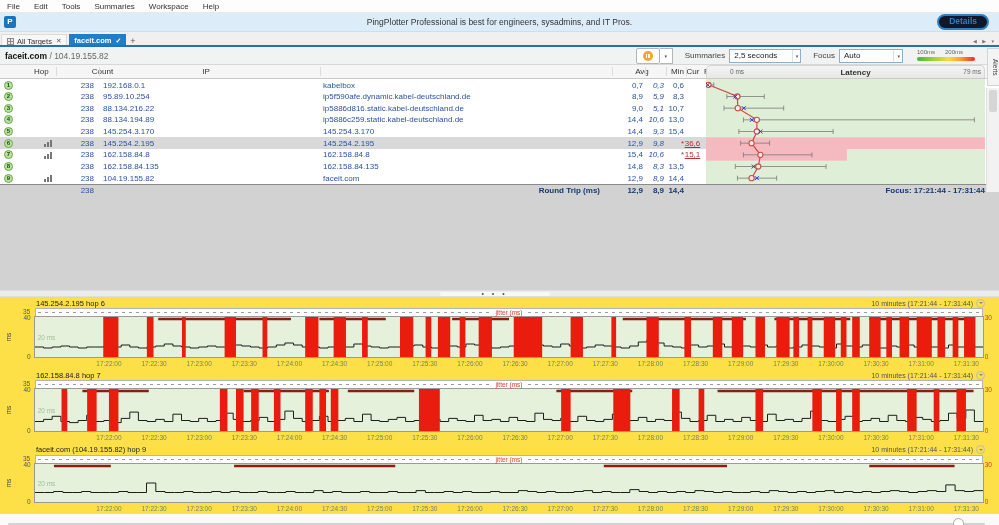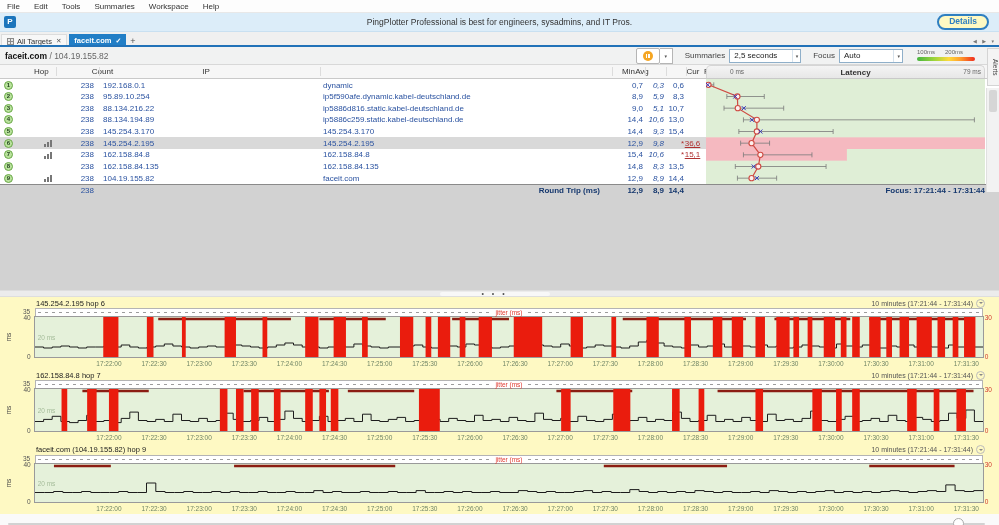--- a/index.html
+++ b/index.html
@@ -7,21 +7,21 @@
   .app{position:relative;width:999px;height:525px;background:#fff;}
 
   
   .menubar{height:13px;background:#fdfdfd;border-bottom:1px solid #e8e8e8;display:flex;align-items:center;box-sizing:border-box;}
   .menubar span{font-size:8px;color:#333;padding:0 7px;cursor:default;}
 
   
   .banner{height:18px;background:#dcedf9;border-bottom:1px solid #c9e0f1;position:relative;display:flex;align-items:center;}
   .logo{position:absolute;left:4px;top:3px;width:12px;height:12px;background:#1c75bc;border-radius:2px;color:#fff;font-size:8px;font-weight:bold;text-align:center;line-height:12px;}
   .banner-msg{position:absolute;left:0;right:0;text-align:center;font-size:8.5px;color:#333;}
-  .details-btn{position:absolute;right:10px;top:1px;height:12px;padding:0 10px;background:#fef9c3;border:2px solid #2f7fc1;border-radius:9px;color:#2f7fc1;font-size:8.5px;font-weight:bold;line-height:11px;}
+  .details-btn{position:absolute;right:10px;top:1px;height:12px;padding:0 10px;background:#0f172a;border:2px solid #2f7fc1;border-radius:9px;color:#2f7fc1;font-size:8.5px;font-weight:bold;line-height:11px;}
 
   
   .tabbar{height:15px;background:#f0f0f0;position:relative;display:flex;align-items:flex-end;}
   .tabbar .blueline{position:absolute;left:0;right:0;bottom:0;height:2px;background:#2272b8;}
   .tab{height:13px;display:flex;align-items:center;font-size:7.5px;padding:0 5px;box-sizing:border-box;}
   .tab-all{background:#f7f7f7;border:1px solid #dcdcdc;border-bottom:none;color:#333;margin-left:1px;}
   .tab-active{background:#217ec6;color:#fff;font-weight:bold;margin-left:2px;}
   .tab-add{color:#555;font-size:9px;padding:0 4px;}
   .gridicon{display:inline-block;width:7px;height:7px;margin-right:3px;border:1px solid #8a8a8a;box-sizing:border-box;background:
     linear-gradient(#8a8a8a,#8a8a8a) 50% 0/1px 100% no-repeat,
@@ -53,21 +53,21 @@
     background:linear-gradient(90deg,#46b43e 0%,#9ed53b 30%,#ffd93b 55%,#ff9d2e 75%,#ef2b1d 100%);}
   .alerts-tab{position:absolute;right:0;top:48px;width:12px;height:38px;background:#f4f4f4;border:1px solid #d4d4d4;border-right:none;writing-mode:vertical-rl;font-size:6.5px;color:#444;text-align:center;box-sizing:border-box;z-index:5;}
   .vscroll{position:absolute;right:0;top:88px;width:12px;height:104px;background:#f2f2f2;border-left:1px solid #e0e0e0;z-index:4;}
   .vscroll i{display:block;margin:2px auto;width:8px;height:22px;background:#d6d6d6;border-radius:2px;}
 
   
   .thead{height:13px;background:#f6f6f6;border-bottom:1px solid #c9c9c9;position:relative;font-size:8px;color:#333;}
   .thead span{position:absolute;top:2px;padding-left:20px;}
   .h-hop{left:14px;} .h-count{left:58px;width:49px;text-align:center;}
   .h-ip{left:103px;width:166px;text-align:center;} .h-name{left:323px;width:289px;text-align:center;}
-  .h-avg{left:601px;width:42px;text-align:center;} .h-min{left:602px;width:24px;text-align:left;}
+  .h-avg{left:601px;width:42px;text-align:center;} .h-min{left:640px;width:24px;text-align:right;}
   .h-cur{left:662px;width:22px;text-align:center;} .h-pl{left:682px;width:21px;text-align:center;}
   .hsep{position:absolute;top:2px;bottom:2px;width:1px;background:#dcdcdc;}
   .lathead{position:absolute;left:706px;top:0;width:279px;height:13px;background:linear-gradient(#f4f4f4,#e7e7e7);border:1px solid #d5d5d5;border-bottom:none;border-radius:5px 5px 0 0;box-sizing:border-box;}
   .lathead .l{position:absolute;left:3px;top:2px;font-size:6.5px;color:#666;}
   .lathead .c{position:absolute;left:0;right:0;top:1.5px;text-align:center;font-size:8px;color:#333;font-weight:bold;}
   .lathead .r{position:absolute;right:3px;top:2px;font-size:6.5px;color:#666;}
 
   .tbody{height:105px;position:relative;background:#fff;}
   .trace-graph-bg{position:absolute;left:706px;top:0;width:279px;height:105px;background:#dfeed6;}
   .trace-graph-bg svg{display:block;width:279px;height:105px;}
@@ -92,21 +92,21 @@
   .s-cur{left:664px;width:20px;text-align:right;}
   .s-focus{left:706px;width:279px;text-align:right;}
 
   .grayfill{height:93px;background:#d2d2d2;}
 
   
   .splitter{height:7px;background:#ececec;border-top:1px solid #dedede;border-bottom:1px solid #dedede;position:relative;box-sizing:border-box;}
   .splitter .pill{position:absolute;left:44%;top:1px;width:110px;height:4px;background:#f8f8f8;border-radius:2px;text-align:center;font-size:7px;line-height:3px;color:#555;letter-spacing:3px;}
 
   
-  .tgraph{background:#fef9c3;}
+  .tgraph{background:#fde047;}
   .gtitle-row{height:11px;display:flex;align-items:center;padding:1px 14px 0 36px;box-sizing:border-box;}
   .gtitle{font-size:7.5px;color:#222;}
   .grange{margin-left:auto;font-size:7px;color:#555;display:flex;align-items:center;}
   .gdrop{display:inline-block;width:7px;height:7px;border:1px solid #bbb;border-radius:50%;margin-left:3px;position:relative;}
   .gdrop:after{content:"";position:absolute;left:1.5px;top:2.5px;border:2px solid transparent;border-top-color:#888;}
   .jstrip{position:relative;height:8px;margin-left:35px;width:948px;border:1px solid #b4b4b4;border-bottom:none;background:#fff;box-sizing:border-box;}
   .j35{position:absolute;left:-13px;top:-1px;font-size:6.5px;color:#555;}
   .jdash{position:absolute;left:2px;right:2px;top:3px;height:1px;
     background:repeating-linear-gradient(90deg,#9c9c9c 0 3px,transparent 3px 7px);}
   .jred{position:absolute;left:50%;transform:translateX(-50%);top:0;font-size:6.5px;color:#e03a30;background:#fff;padding:0 3px;z-index:2;}
@@ -266,21 +266,21 @@
           <line x1="45.67721518987342" y1="89.49999999999999" x2="49.67721518987342" y2="85.49999999999999" stroke="#3434bb" stroke-width="1"></line>
           <line x1="48.85569620253165" y1="97.16666666666666" x2="52.85569620253165" y2="101.16666666666666" stroke="#3434bb" stroke-width="1"></line>
           <line x1="48.85569620253165" y1="101.16666666666666" x2="52.85569620253165" y2="97.16666666666666" stroke="#3434bb" stroke-width="1"></line>
         </svg>
     </div>
 
   <div class="trow">
         <span class="hopc">1</span>
         <span class="c-count">238</span>
         <span class="c-ip">192.168.0.1</span>
-        <span class="c-name">dynamic</span>
+        <span class="c-name">kabelbox</span>
         <span class="c-avg">0,7</span>
         <span class="c-min">0,3</span>
         <span class="c-cur">0,6</span>
       </div>
       <div class="trow">
         <span class="hopc">2</span>
         <span class="c-count">238</span>
         <span class="c-ip">95.89.10.254</span>
         <span class="c-name">ip5f590afe.dynamic.kabel-deutschland.de</span>
         <span class="c-avg">8,9</span>

